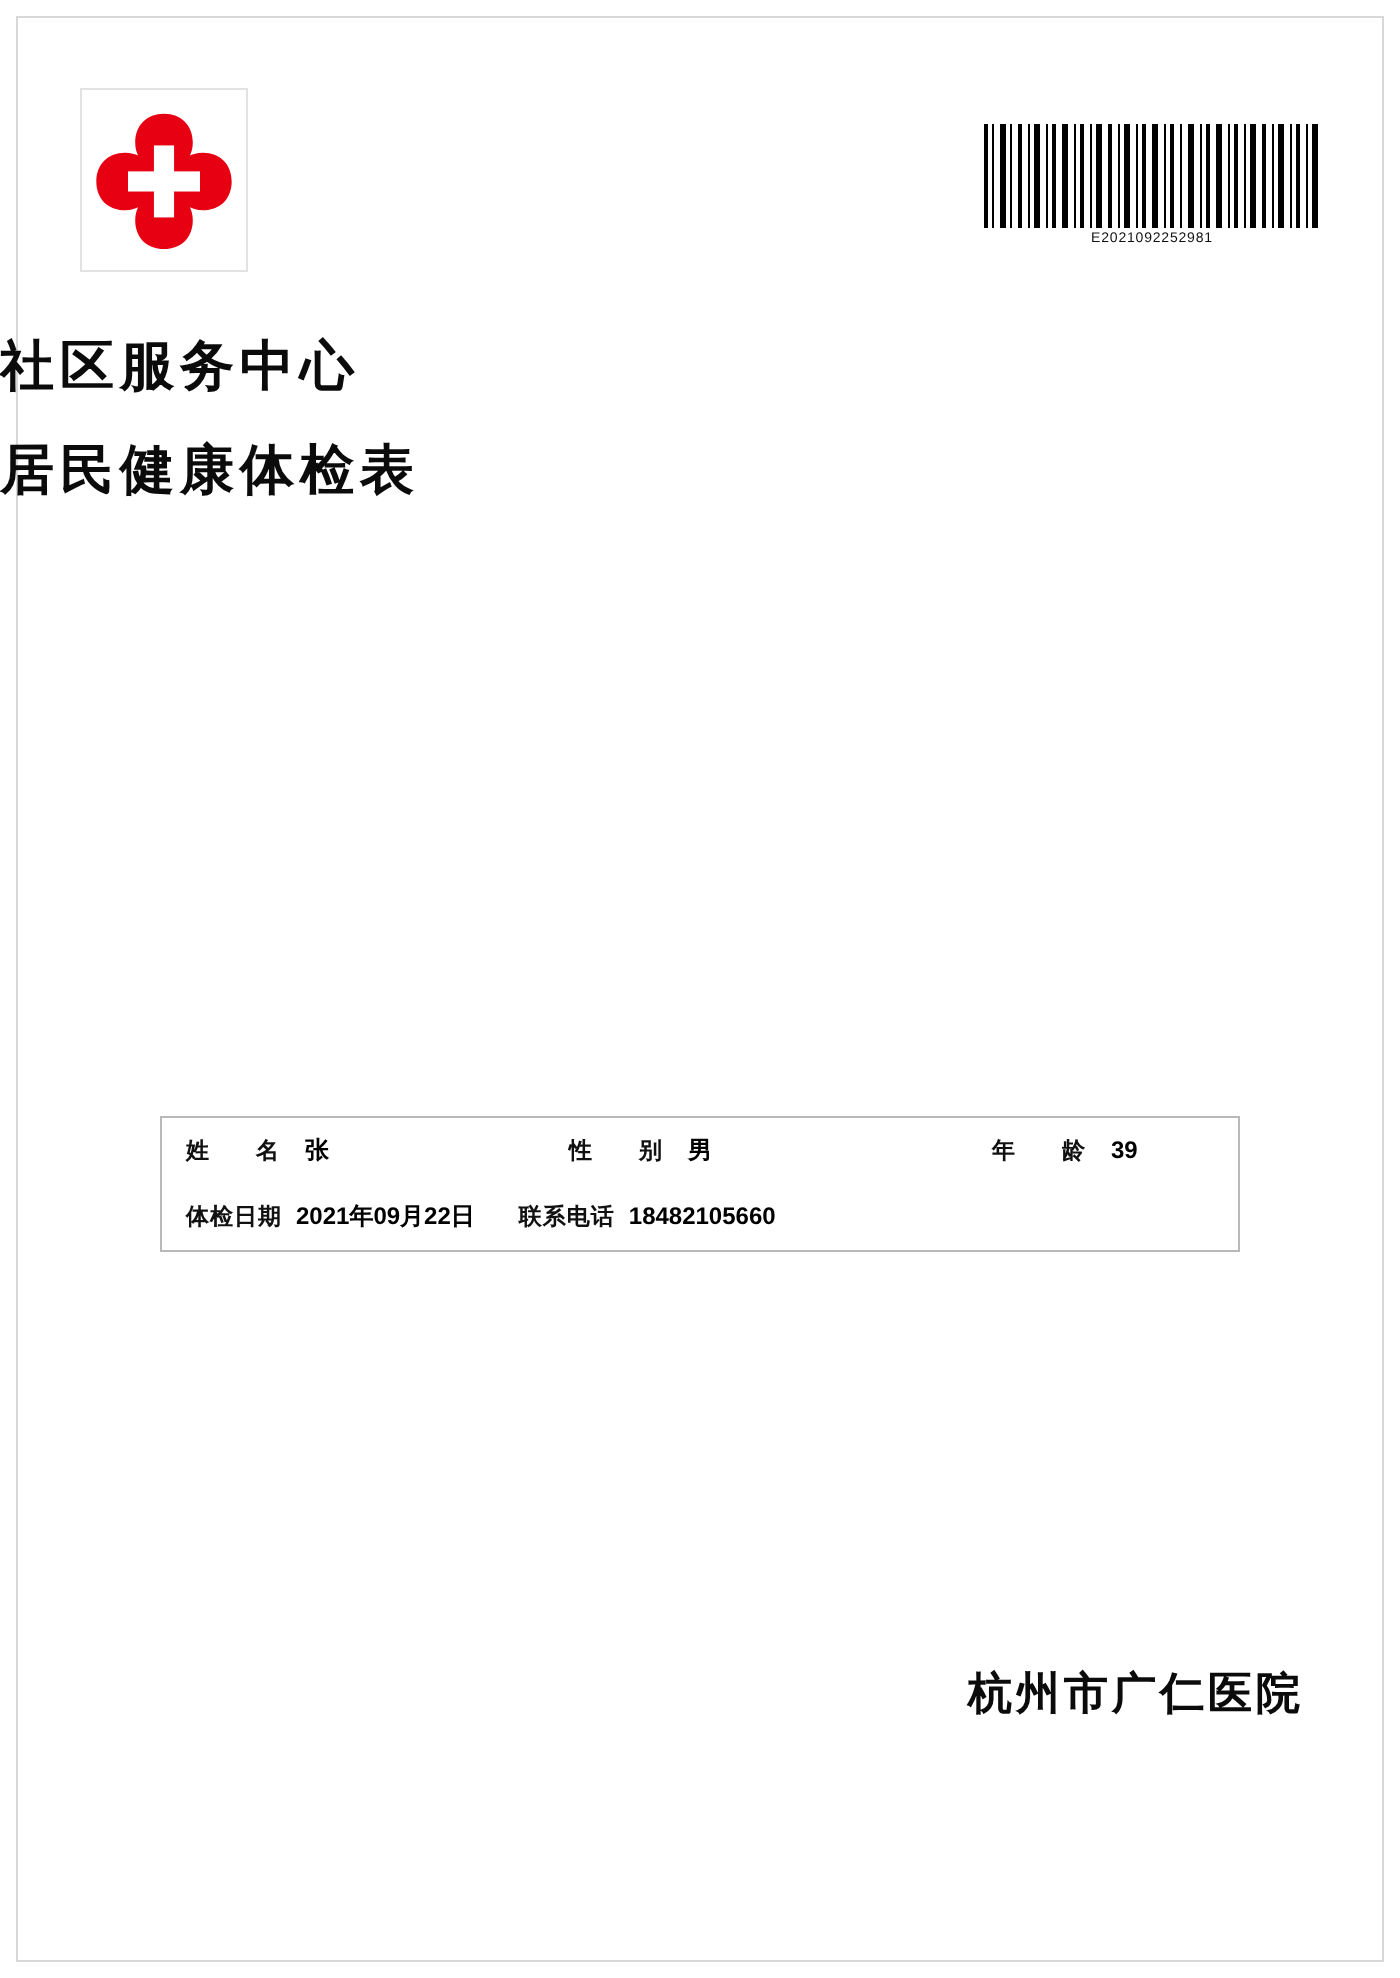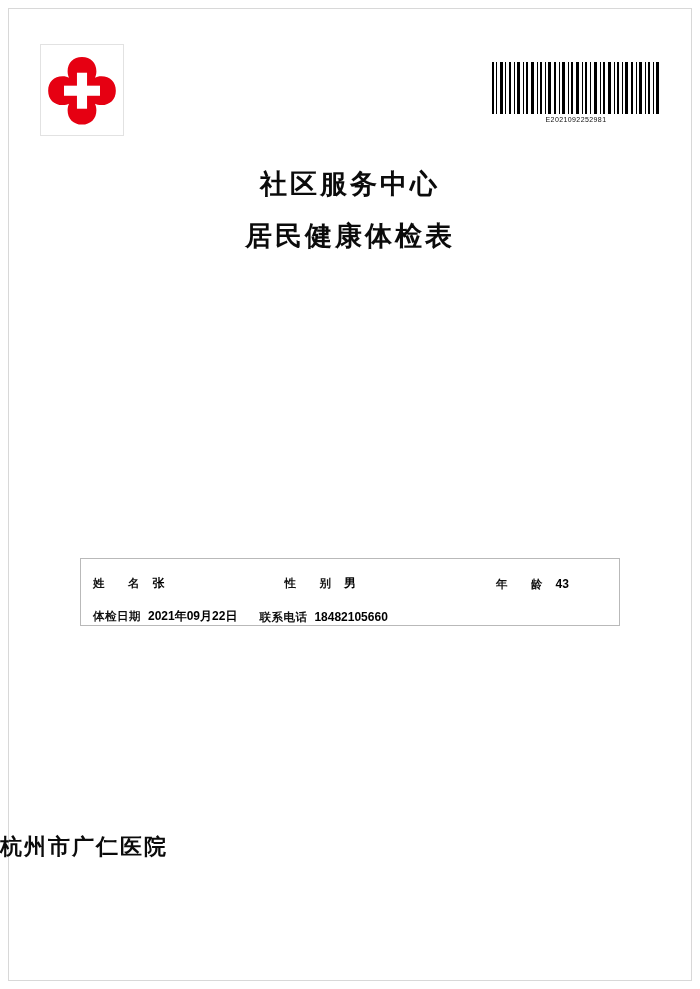--- a/index.html
+++ b/index.html
@@ -75,21 +75,20 @@
     color: #111;
     margin-top: 2px;
   }
 
   
   .titles {
     position: absolute;
     left: 0;
     top: 158px;
     width: 700px;
-    text-align: center;
   }
   .title-line {
     font-family: "DejaVu Sans", sans-serif;
     font-size: 27px;
     font-weight: 700;
     letter-spacing: 3px;
     color: #0b0b0b;
     line-height: 52px;
   }
 
@@ -98,21 +97,21 @@
     position: absolute;
     left: 80px;
     top: 558px;
     width: 540px;
     border: 1px solid #b9b9b9;
     box-sizing: border-box;
     background: #fff;
   }
   .info-row {
     display: flex;
-    align-items: flex-end;
+    align-items: center;
     height: 33px;
     padding: 0 12px;
     box-sizing: border-box;
     font-size: 12px;
   }
   .fld {
     display: flex;
     align-items: baseline;
     white-space: nowrap;
   }
@@ -134,21 +133,21 @@
   .gap-a { width: 120px; }
   .gap-b { width: 140px; }
   .gap-c { width: 22px; }
 
   
   .footer {
     position: absolute;
     left: 0;
     top: 832px;
     width: 652px;
-    text-align: left;
+    text-align: right;
     font-family: Liberation Mono, monospace;
     font-size: 22px;
     font-weight: 700;
     letter-spacing: 2px;
     color: #0b0b0b;
   }
 </style>
 </head>
 <body>
 
@@ -232,21 +231,21 @@
         <span class="val">张</span>
       </div>
       <div class="gap-a"></div>
       <div class="fld">
         <span class="lbl spaced">性　别</span>
         <span class="val">男</span>
       </div>
       <div class="gap-b"></div>
       <div class="fld">
         <span class="lbl spaced">年　龄</span>
-        <span class="val">43</span>
+        <span class="val">39</span>
       </div>
     </div>
 
 
 
     <div class="info-row">
       <div class="fld">
         <span class="lbl">体检日期</span>
         <span class="val">2021年09月22日</span>
       </div>

